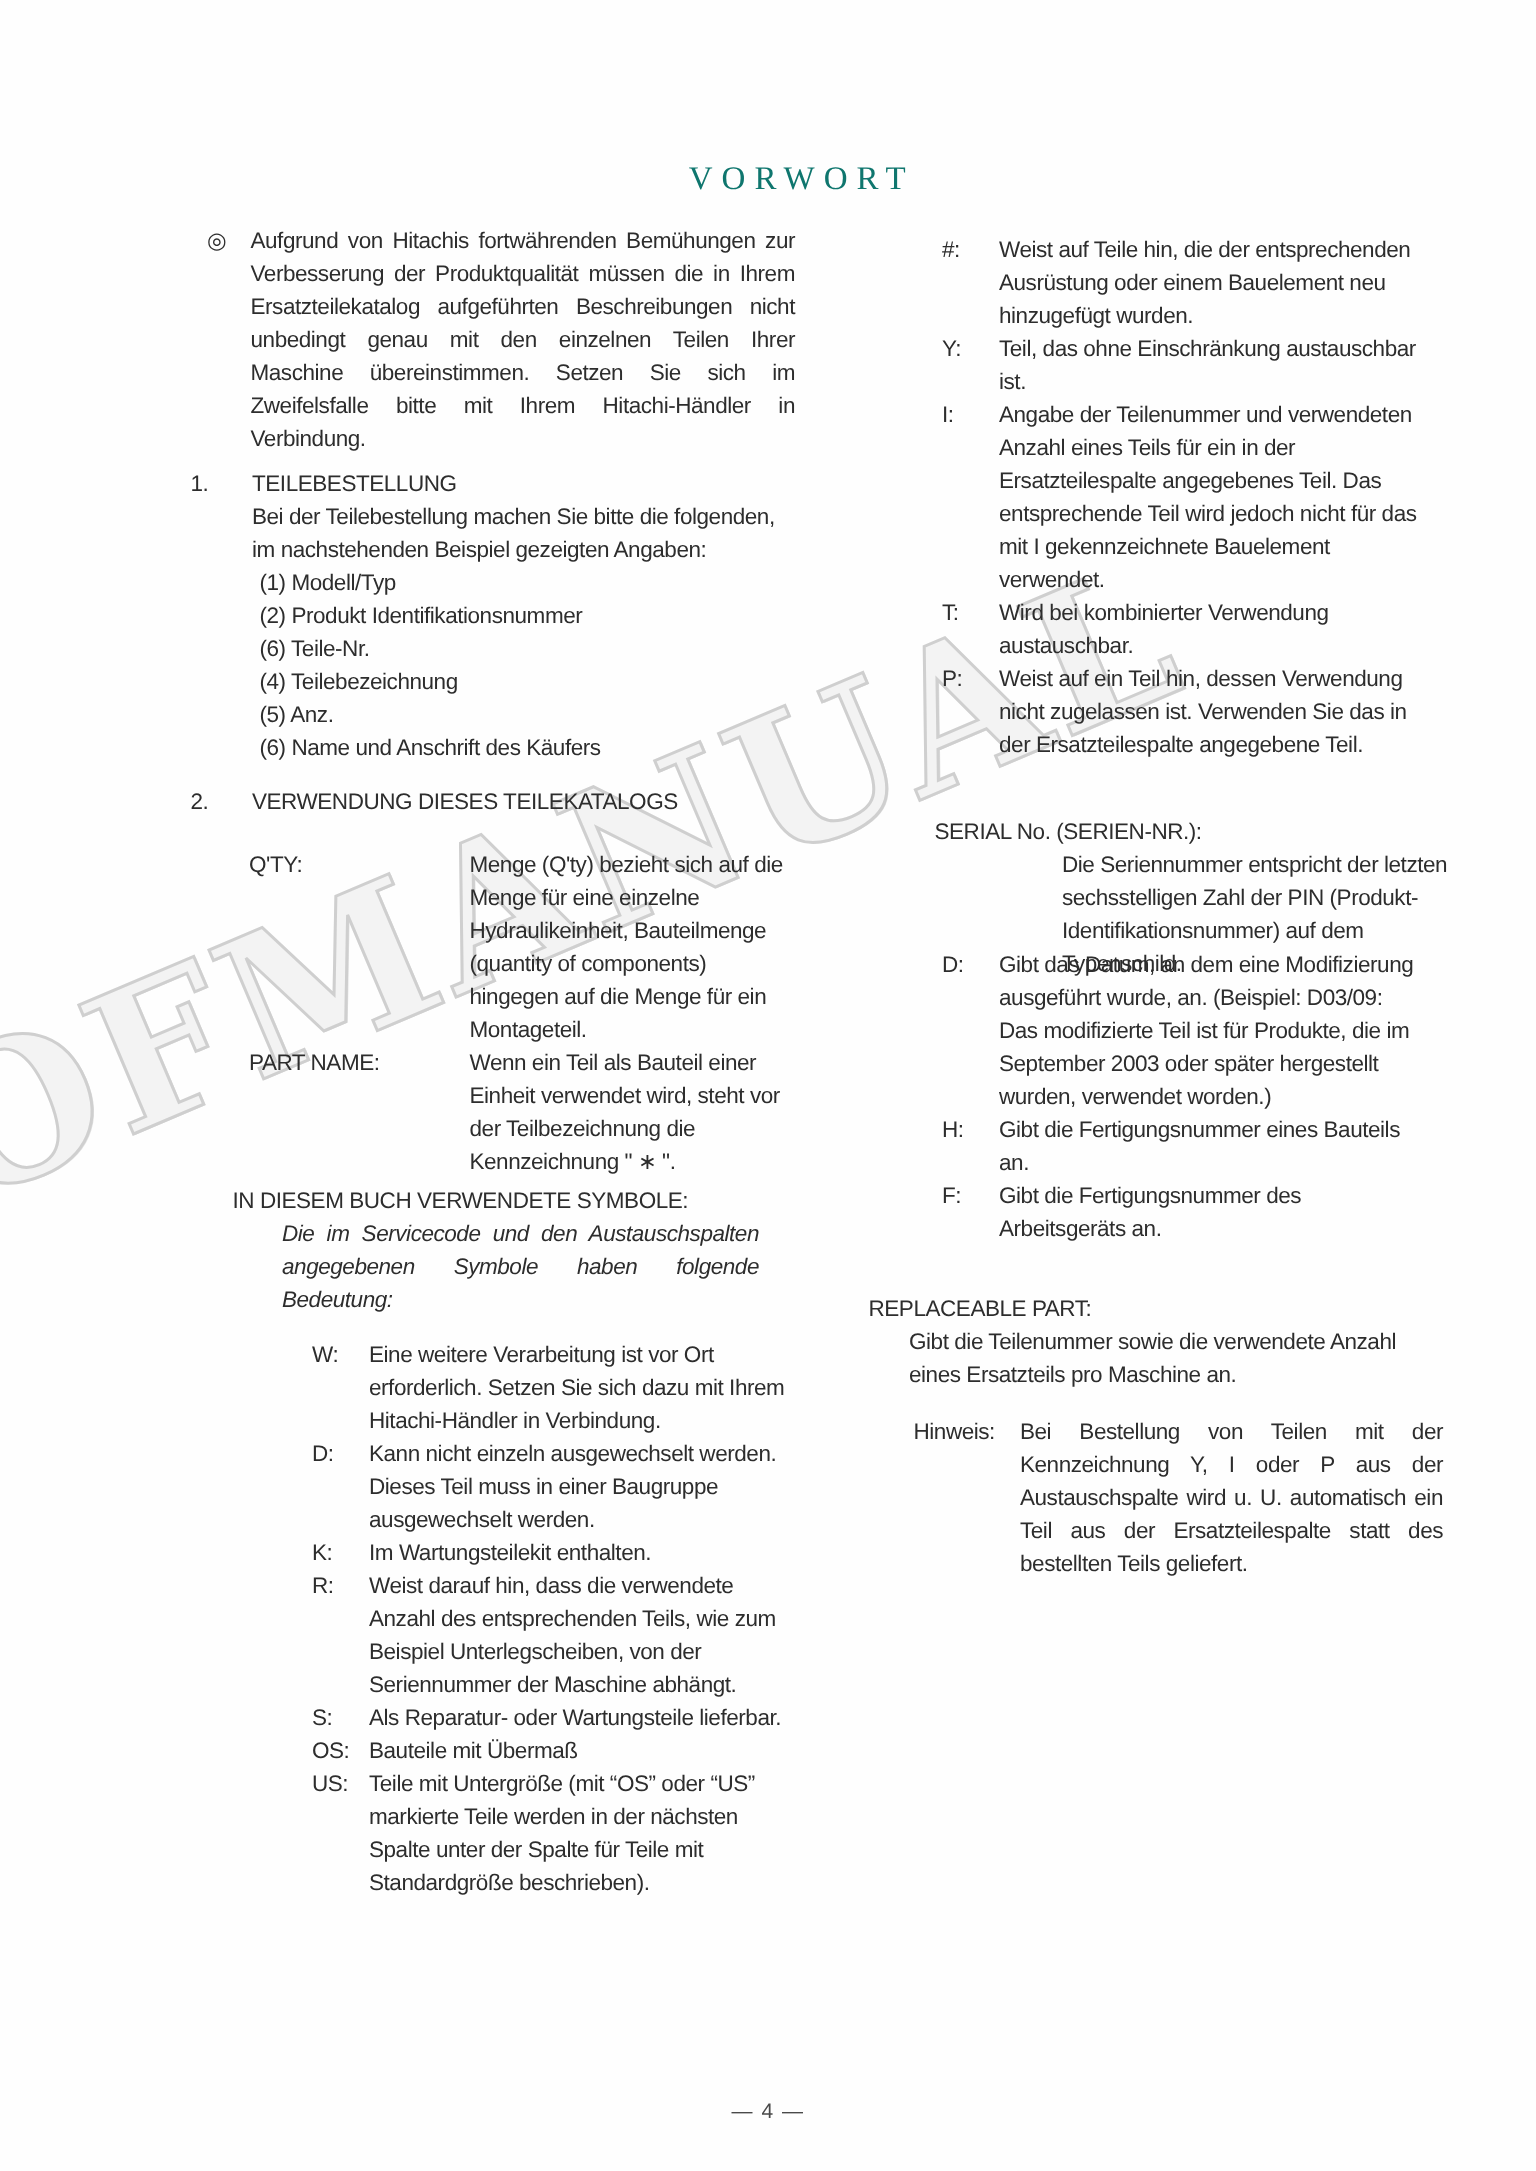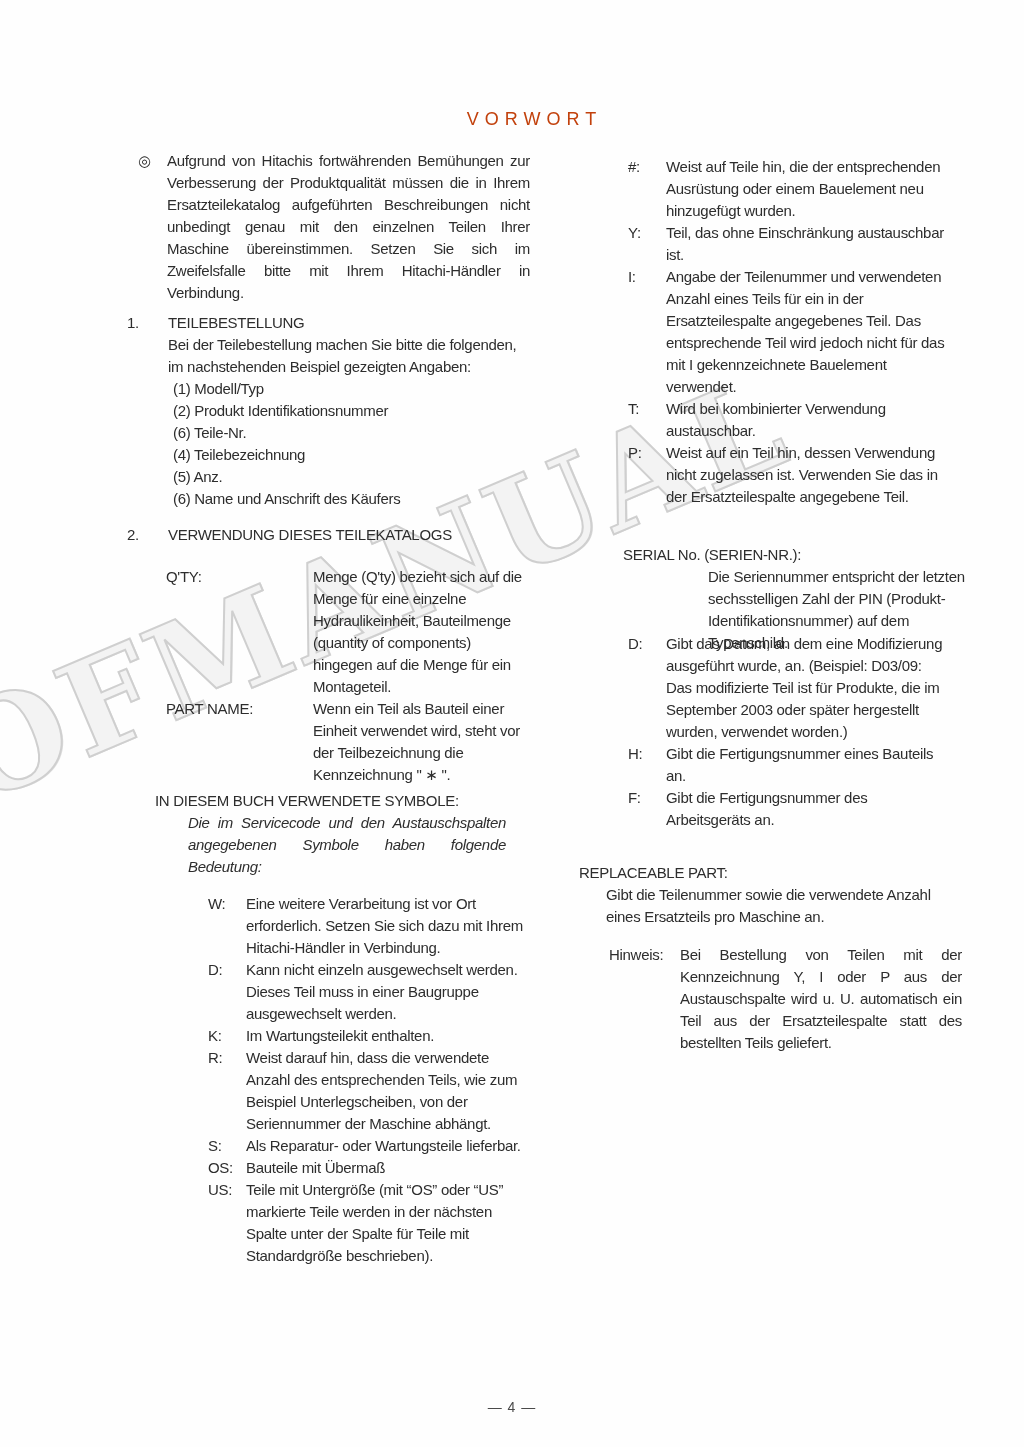--- a/index.html
+++ b/index.html
@@ -37,23 +37,24 @@
     z-index: 0;
     user-select: none;
   }
   .content { position: absolute; inset: 0; z-index: 1; }
   .block { position: absolute; }
   .title {
     left: 127px;
     top: 108px;
     width: 815px;
     text-align: center;
-    font-size: 18px;
+    font-size: 22px;
     letter-spacing: 6px;
-    color: #c2410c;
+    color: #0f766e;
+    font-family: Liberation Serif, serif;
   }
   .just { text-align: justify; }
   
   .intro { left: 138px; top: 150px; width: 392px; display: flex; }
   .intro .bullet { width: 29px; flex: none; font-size: 15px; }
   .intro .intro-text { flex: 1; }
   
   .section { left: 127px; display: flex; }
   .sec-num { width: 41px; flex: none; }
   .sec-body { flex: 1; }

